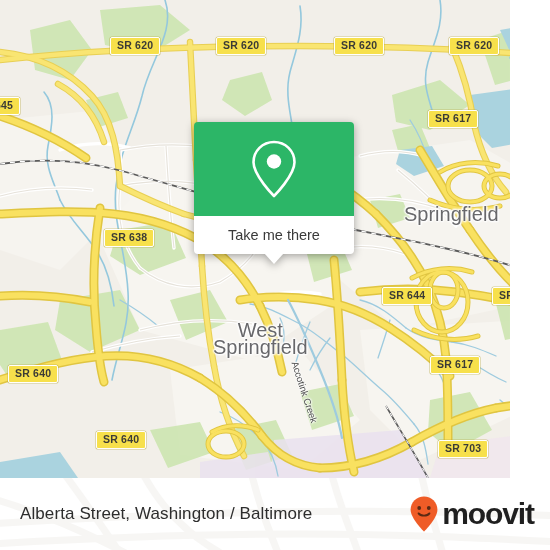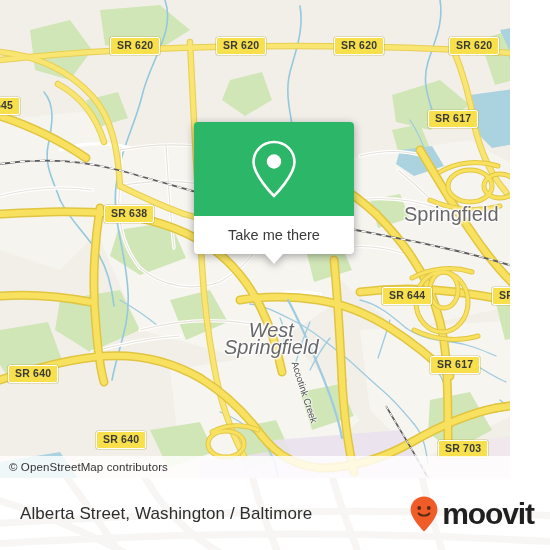--- a/index.html
+++ b/index.html
@@ -309,38 +309,37 @@
 
       </g>
     </svg>
 
     <div class="shield" style="left:110px;top:37px;">SR 620</div>
     <div class="shield" style="left:216px;top:37px;">SR 620</div>
     <div class="shield" style="left:334px;top:37px;">SR 620</div>
     <div class="shield" style="left:449px;top:37px;">SR 620</div>
     <div class="shield" style="left:-12px;top:97px;">645</div>
     <div class="shield" style="left:428px;top:110px;">SR 617</div>
-    <div class="shield" style="left:104px;top:205px;">SR 638</div>
+    <div class="shield" style="left:104px;top:229px;">SR 638</div>
     <div class="shield" style="left:382px;top:287px;">SR 644</div>
     <div class="shield" style="left:492px;top:287px;">SR 644</div>
     <div class="shield" style="left:430px;top:356px;">SR 617</div>
     <div class="shield" style="left:8px;top:365px;">SR 640</div>
     <div class="shield" style="left:96px;top:431px;">SR 640</div>
     <div class="shield" style="left:438px;top:440px;">SR 703</div>
     <div class="shield" style="left:536px;top:370px;">V</div>
 
     <div class="place" style="left:404px;top:203px;">Springfield</div>
-    <div class="place two" style="left:224px;top:322px;font-style:italic;">
+    <div class="place two" style="left:213px;top:322px;">
       <div>West</div>
       <div>Springfield</div>
     </div>
 
     <div class="creek" style="left:300px;top:360px;transform:rotate(72deg);transform-origin:left top;">Accotink Creek</div>
 
-    <div id="attrib">© OpenStreetMap contributors</div>
   </div>
 
   <div id="footer">
     <svg id="footer-watermark" viewBox="0 0 550 72">
       <rect x="0" y="0" width="550" height="72" fill="#ffffff"></rect>
       <g stroke="#f0eeea" fill="none" stroke-width="7">
         <path d="M-10,20 C60,40 120,70 170,100"></path>
         <path d="M60,-10 C90,30 110,60 130,90"></path>
         <path d="M140,-10 C160,30 190,60 230,80"></path>
         <path d="M250,-10 C260,30 268,50 280,80"></path>

